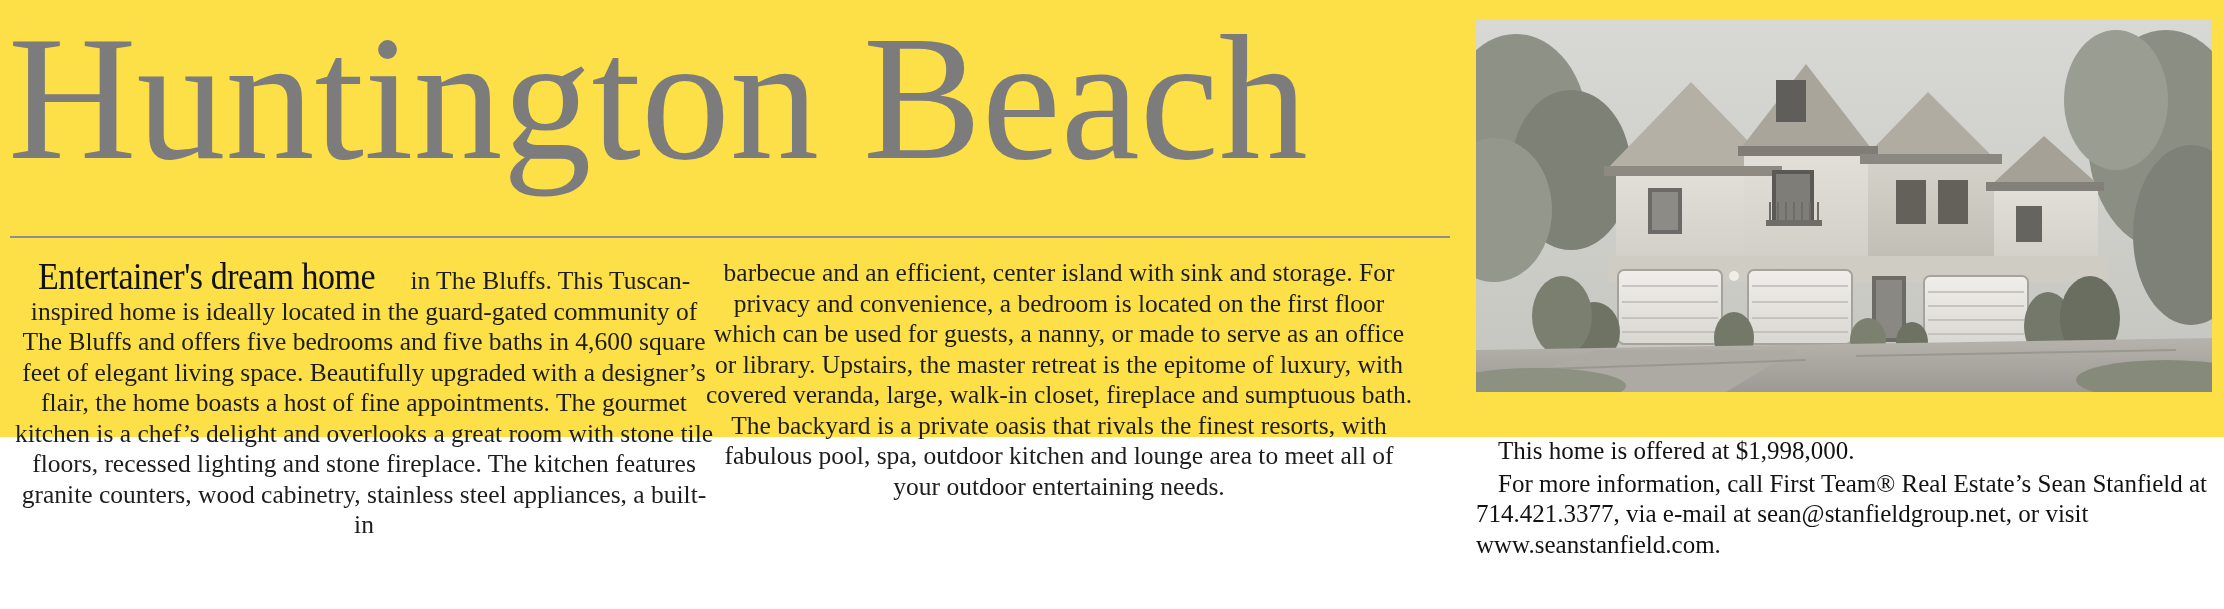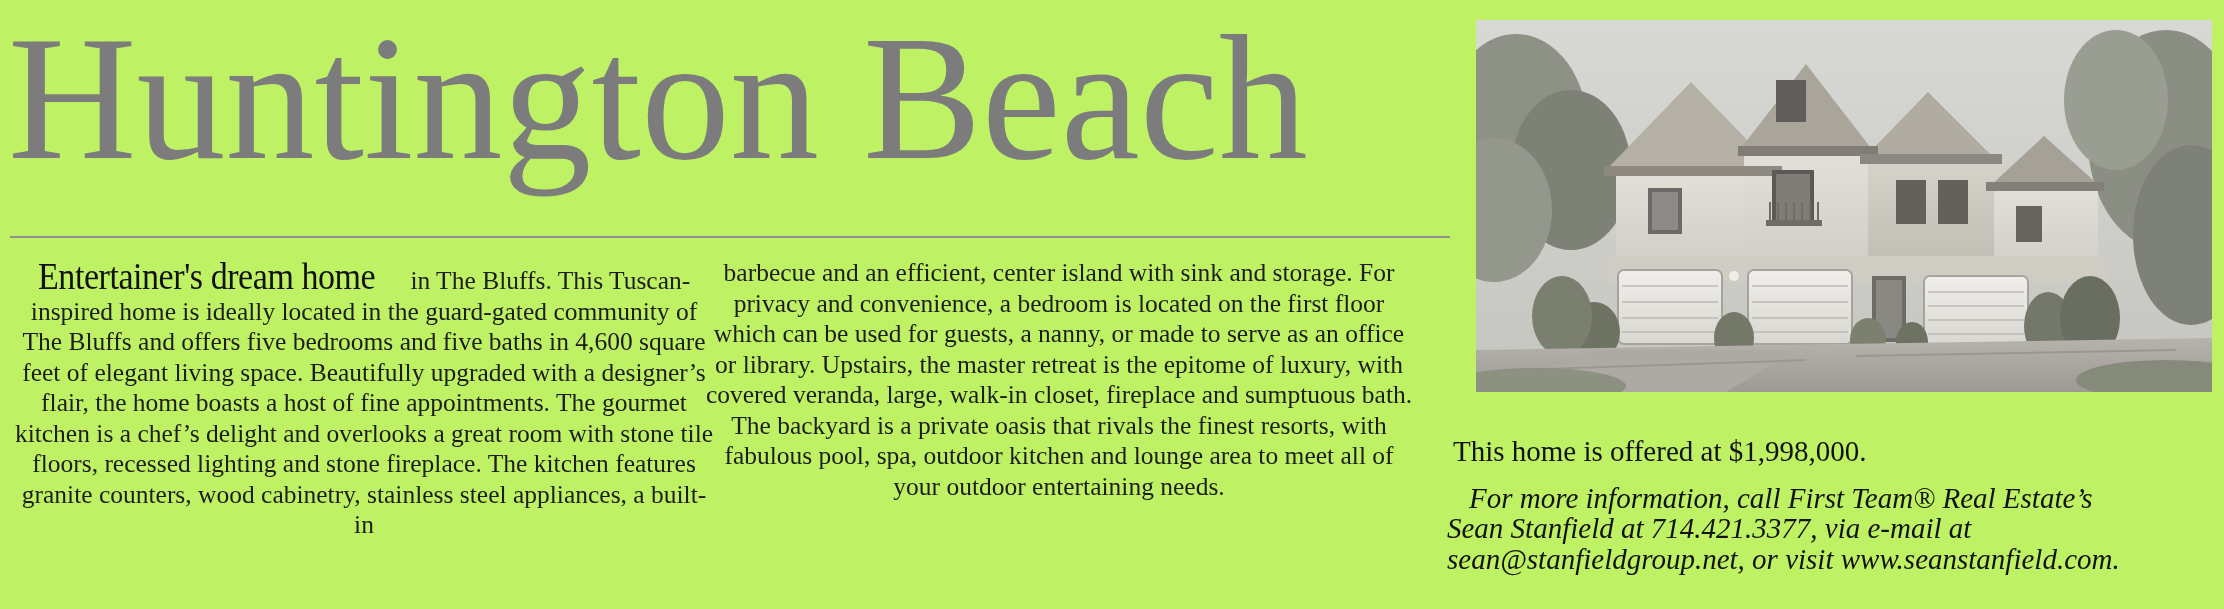--- a/index.html
+++ b/index.html
@@ -10,22 +10,22 @@
   body {
     width: 2224px;
     height: 609px;
     font-family: "Liberation Serif", serif;
     color: #1a1a1a;
     overflow: hidden;
   }
   .page {
     position: relative;
     width: 2224px;
-    height: 609px;
-    background: #bef264;
+    height: 437px;
+    background: #fde047;
   }
 
   
   .masthead {
     position: absolute;
     left: 8px;
     top: 2px;
     width: 1460px;
     height: 200px;
     overflow: hidden;
@@ -92,34 +92,33 @@
     width: 736px;
     height: 372px;
     overflow: hidden;
     background: #b9b9b4;
   }
   .photo-wrap svg { display: block; }
 
   
   .caption {
     position: absolute;
-    left: 1431px;
+    left: 1476px;
     top: 436px;
     width: 740px;
-    font-size: 29px;
+    font-size: 25px;
     line-height: 30.5px;
     color: #121212;
   }
   .caption .offer {
     margin: 0 0 2px 0;
     text-indent: 22px;
   }
   .caption .contact {
-    margin: 16px;
-    font-style: italic;
+    margin: 0;
     text-indent: 22px;
   }
 </style>
 </head>
 <body>
 
 <div class="page">
 
   <div class="masthead">
     <div class="masthead-title"><span>Huntington</span><span class="gap"></span><span>Beach</span></div>

